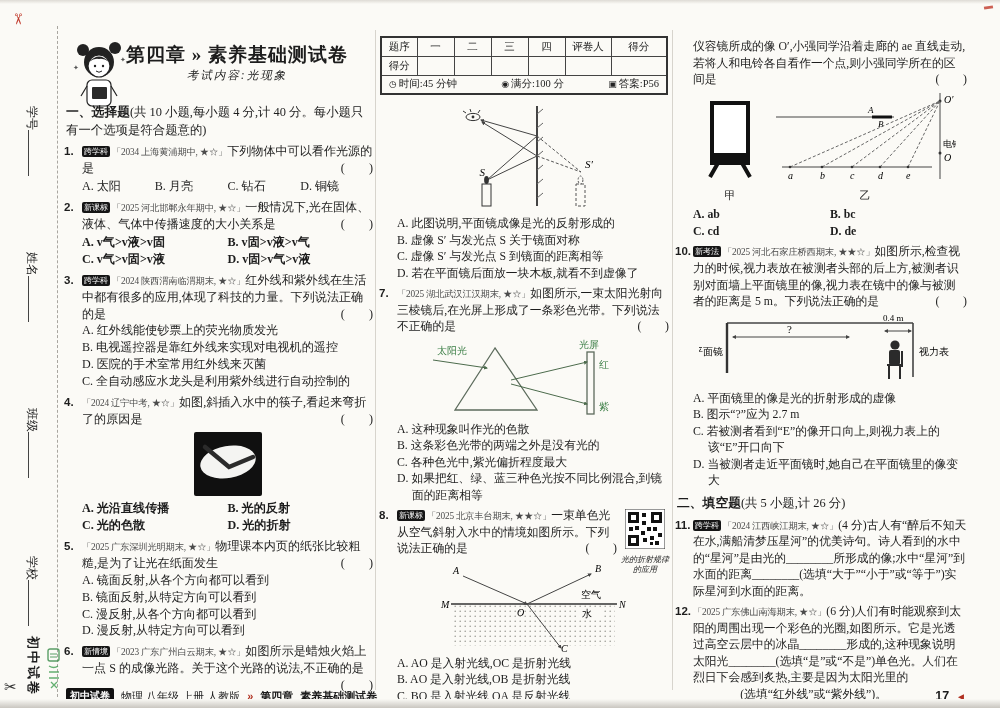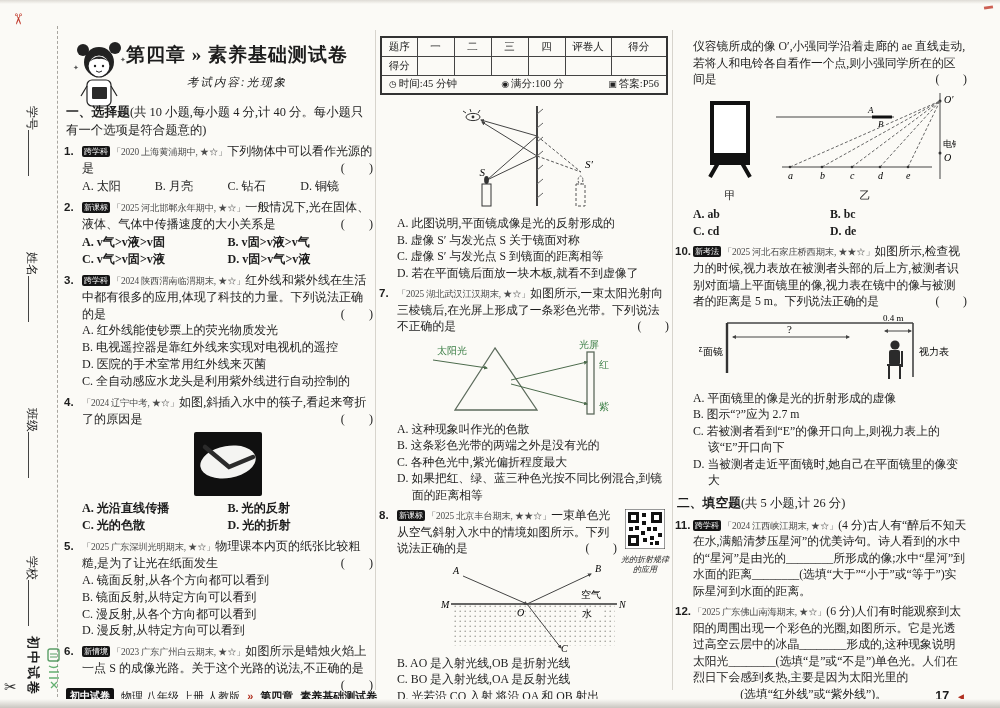--- a/index.html
+++ b/index.html
@@ -22,21 +22,21 @@
     font-weight:bold; font-size:13px; letter-spacing:2px; font-family:"Liberation Sans",sans-serif; }
   .scissors-red { position:absolute; left:12px; top:10px; color:#c0392b; font-size:15px; transform:rotate(90deg); }
   .scissors-black { position:absolute; left:4px; top:678px; color:#333; font-size:15px; }
   .corner-mark { position:absolute; left:984px; top:6px; width:9px; height:3px; background:#c0392b; opacity:.8; transform:rotate(-8deg); }
   .stamp { position:absolute; left:46px; top:648px; opacity:.85; }
 
   
   #mascot { position:absolute; left:70px; top:38px; }
   #title-block { position:absolute; left:118px; top:42px; width:238px; text-align:center; }
   .title-line { font-size:19px; font-weight:bold; letter-spacing:1px; white-space:nowrap; }
-  .subtitle { margin-top:7px; font-size:11.5px; font-style:italic; letter-spacing:2px; color:#222; }
+  .subtitle { font-size:11.5px; font-style:italic; letter-spacing:2px; color:#222; }
 
   
   #score-table { position:absolute; left:380px; top:36px; width:288px; border-collapse:collapse;
     font-size:10.5px; text-align:center; color:#222; }
   #score-table td { border:1px solid #444; height:19px; padding:0 1px; }
   #score-table { border:2px solid #333; }
   .info-row td { border-left:none!important; border-right:none!important; }
   .info-flex { display:flex; justify-content:space-between; padding:0 6px; font-size:10.5px; }
   .info-flex .ic { font-family:"DejaVu Sans",sans-serif; font-size:9px; margin-right:2px; }
 
@@ -178,21 +178,21 @@
     </table>
 
   <div class="colsep" style="left:375px"></div>
   <div class="colsep" style="left:672px"></div>
 
   <div id="col1" class="col">
     <p class="sec"><b>一、选择题</b><span>(共 10 小题,每小题 4 分,计 40 分。每小题只有一个选项是符合题意的)</span></p>
 
     <div class="q">
       <span class="qnum">1.</span>
-      <p class="qt"><span class="badge">跨学科</span><span class="src">「2020 上海黄浦期中, ★☆」</span><span>下列物体中可以看作光源的是</span><span class="paren">(　　)</span></p>
+      <p class="qt"><span class="badge">跨学科</span><span class="src">「2034 上海黄浦期中, ★☆」</span><span>下列物体中可以看作光源的是</span><span class="paren">(　　)</span></p>
       <div class="opts-r">
         <span>A. 太阳</span>
         <span>B. 月亮</span>
         <span>C. 钻石</span>
         <span>D. 铜镜</span>
       </div>
     </div>
 
     <div class="q">
       <span class="qnum">2.</span>
@@ -361,20 +361,21 @@
         <text x="143" y="57" font-size="10">水</text>
         <line x1="24" y1="16" x2="88" y2="44" stroke="#444" marker-end="url(#m8)"></line>
         <line x1="88" y1="44" x2="152" y2="14" stroke="#444" marker-end="url(#m8)"></line>
         <line x1="88" y1="44" x2="122" y2="88" stroke="#444" marker-end="url(#m8)"></line>
         <text x="14" y="14" font-size="10" font-style="italic">A</text>
         <text x="156" y="12" font-size="10" font-style="italic">B</text>
         <text x="122" y="92" font-size="10" font-style="italic">C</text>
         <text x="78" y="56" font-size="10" font-style="italic">O</text>
       </svg>
       <div class="opts-v">
+        <span>A. AO 是入射光线,OC 是折射光线</span>
         <span>B. AO 是入射光线,OB 是折射光线</span>
         <span>C. BO 是入射光线,OA 是反射光线</span>
         <span>D. 光若沿 CO 入射,将沿 OA 和 OB 射出</span>
       </div>
     </div>
 
   </div>
 
   <div id="col3" class="col">
     <div class="q">

